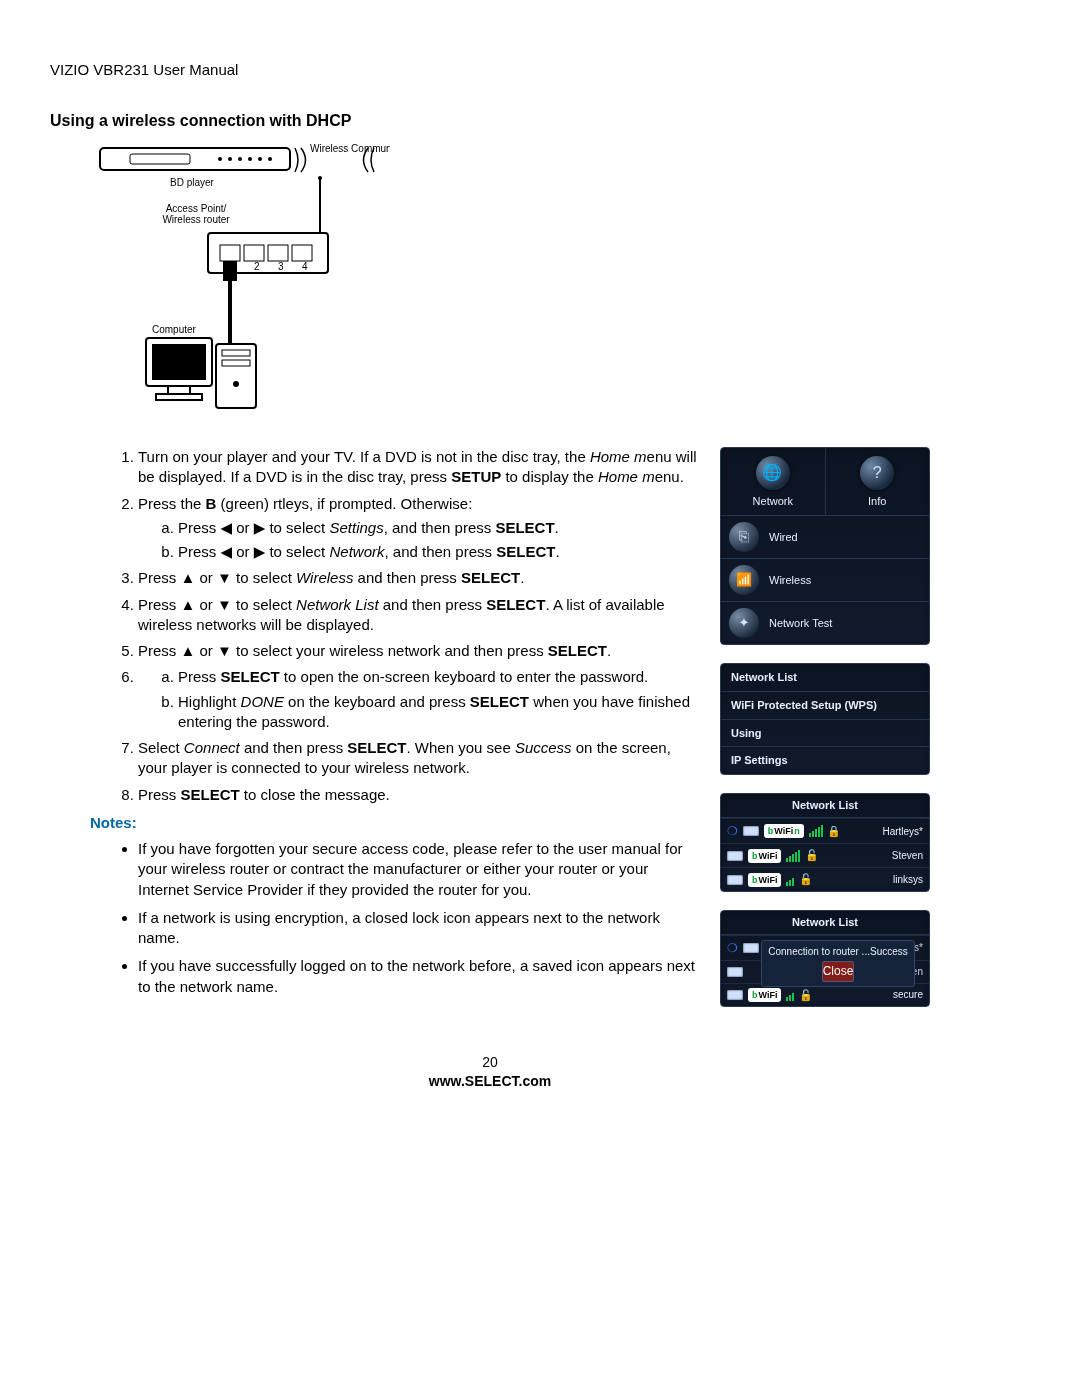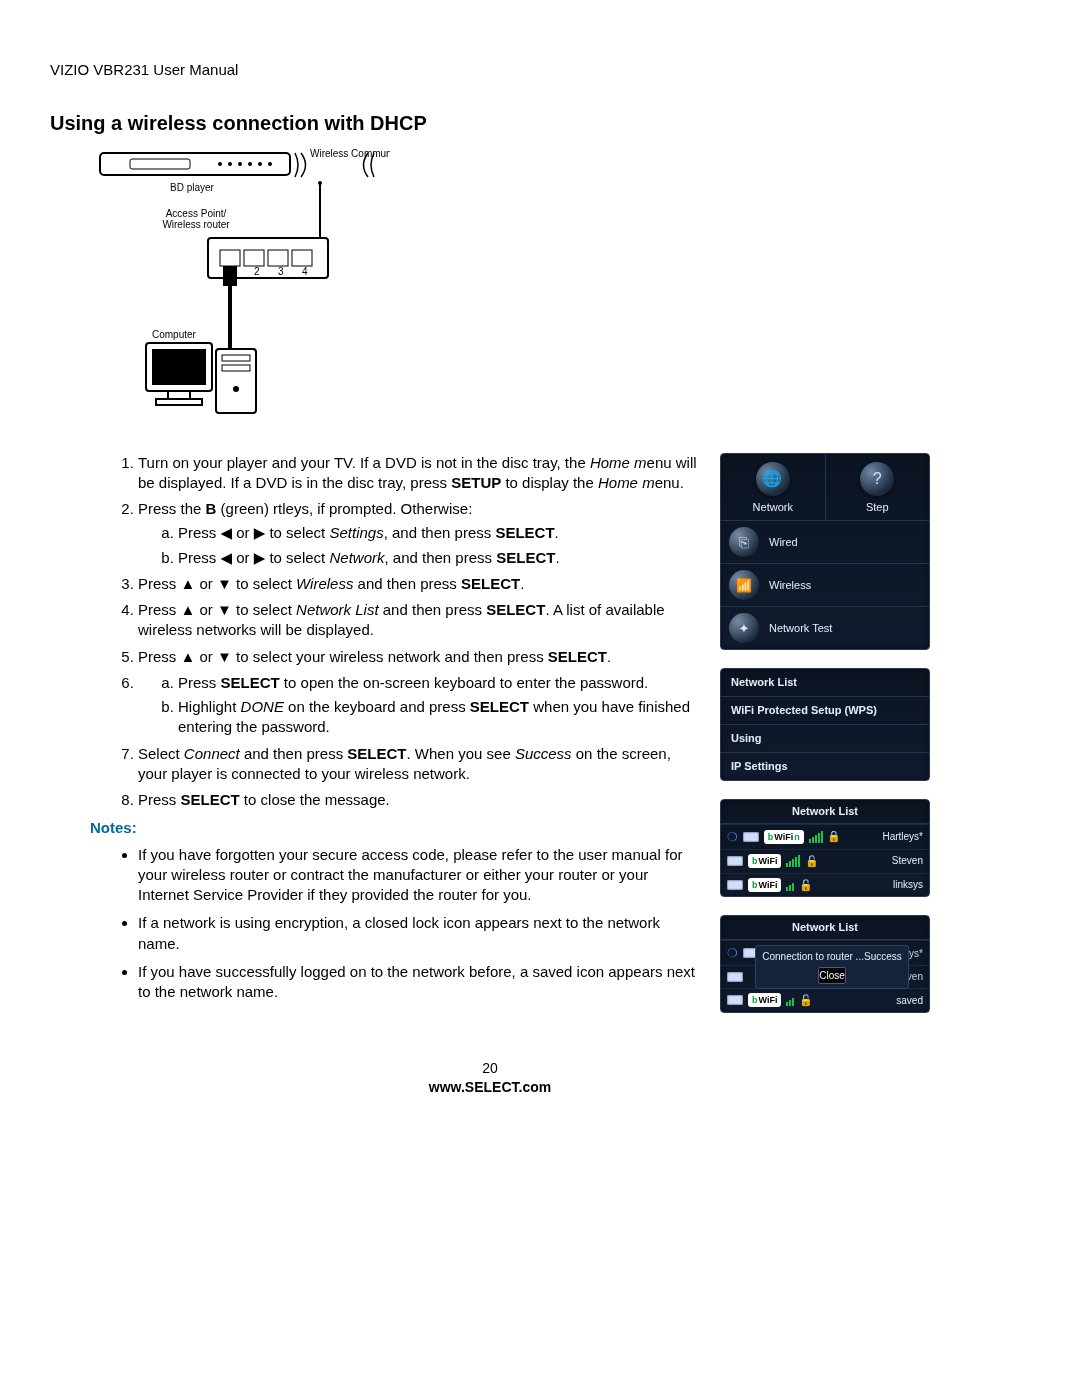--- a/index.html
+++ b/index.html
@@ -7,21 +7,21 @@
     font-size: 15px;
     line-height: 1.35;
     color: #000;
     background: #fff;
     margin: 0;
     padding: 60px 50px 40px 50px;
     width: 980px;
     box-sizing: border-box;
   }
   .header-line { font-size: 15px; margin-bottom: 30px; }
-  .section-title { font-weight: bold; font-size: 20px; margin-bottom: 6px; }
+  .section-title { font-weight: bold; font-size: 16px; margin-bottom: 6px; }
   .main-row { display: flex; gap: 18px; }
   .left-col { flex: 1; }
   .right-col { width: 210px; }
   .diagram { margin: 0 0 14px 20px; }
   .diagram-label { font-family: Arial, sans-serif; font-size: 10px; }
   ol.steps { list-style: decimal; padding-left: 88px; margin: 0; }
   ol.steps > li { margin-bottom: 6px; }
   ol.sub  { list-style: lower-alpha; padding-left: 40px; margin: 4px 0 4px 0; }
   ol.sub > li { margin-bottom: 4px; }
   ul.notes-list { list-style: disc; padding-left: 88px; margin: 0; }
@@ -46,21 +46,21 @@
   .net-row { display: flex; align-items: center; gap: 5px; padding: 4px 6px; border-top: 1px solid #1b2a40; }
   .pill { background:#fff; color:#000; font-weight:bold; font-size:9px; padding:1px 4px; border-radius:3px; display:inline-flex; align-items:center; gap:1px;}
   .pill .green{color:#0b9e3b;}
   .bars { display:flex; gap:1px; align-items:flex-end; height:12px; }
   .bars span { width:2px; background:#1ac64a; }
   .lock { font-size:11px; }
   .net-name { margin-left:auto; font-size:10px; }
   .disk-ic { width:16px; height:10px; background:#cfe0ff; border-radius:1px; display:inline-block; box-shadow:0 0 2px #000 inset;}
   .globe-ic{ color:#3a70ff; font-size:12px; }
   .panel4-dialog { background:#15233a; margin:6px auto; padding:4px 6px; border:1px solid #2d4666; border-radius:3px; font-size:10px; text-align:center; width:140px; }
-  .close-btn { display:inline-block; background:#000000; border:1px solid #557; padding:1px 0; border-radius:2px; margin-top:3px; font-size:10px; color:#fff7ea;}
+  .close-btn { display:inline-block; background:#7f1d1d; border:1px solid #557; padding:1px 0; border-radius:2px; margin-top:3px; font-size:12px; color:#fff7ea;}
   .right-trim { margin-left:auto; font-size:10px; opacity:.85; border-left:1px solid #2a3a55; padding-left:4px;}
 </style>
 </head>
 <body>
 
 <div class="header-line">VIZIO VBR231 User Manual</div>
 
 <div class="section-title">Using a wireless connection with DHCP</div>
 
 <div class="diagram">
@@ -151,21 +151,21 @@
 <div class="right-col">
 
 <div class="panel">
   <div class="panel1-tabs">
     <div class="panel1-tab">
       <div class="panel1-icon">🌐</div>
       <div>Network</div>
     </div>
     <div class="panel1-tab">
       <div class="panel1-icon">?</div>
-      <div>Step</div>
+      <div>Info</div>
     </div>
   </div>
   <div class="panel1-row">
     <div class="row-icon">⎘</div>
     <span>Wired</span>
   </div>
   <div class="panel1-row">
     <div class="row-icon">📶</div>
     <span>Wireless</span>
   </div>
@@ -232,21 +232,21 @@
     <span class="lock">🔓</span>
     <span class="net-name">linksys</span>
   </div>
 </div>
 
 <div class="panel">
   <div class="panel4-header">Network List</div>
   <div class="net-row" style="position:relative;">
     <span class="globe-ic">❍</span>
     <span class="disk-ic"></span>
-    <div class="panel4-dialog" style="position:absolute; left:34px; top:-2px; z-index:2;">
+    <div class="panel4-dialog" style="position:absolute; left:40px; top:-2px; z-index:2;">
       <div>Connection to router ...Success</div>
       <div class="close-btn">Close</div>
     </div>
     <span class="right-trim">rtleys*</span>
   </div>
   <div class="net-row">
     <span class="disk-ic"></span>
     <span class="right-trim">even</span>
   </div>
   <div class="net-row">
@@ -254,21 +254,21 @@
     <span class="pill">
             <span class="green">b</span>
             <span>WiFi</span>
           </span>
     <span class="bars">
             <span style="height:4px"></span>
             <span style="height:6px"></span>
             <span style="height:8px"></span>
           </span>
     <span class="lock">🔓</span>
-    <span class="net-name">saved</span>
+    <span class="net-name">secure</span>
   </div>
 </div>
 
 </div>
 </div>
 
 <div class="page-footer">
   <div>20</div>
   <div class="url">www.SELECT.com</div>
 </div>

